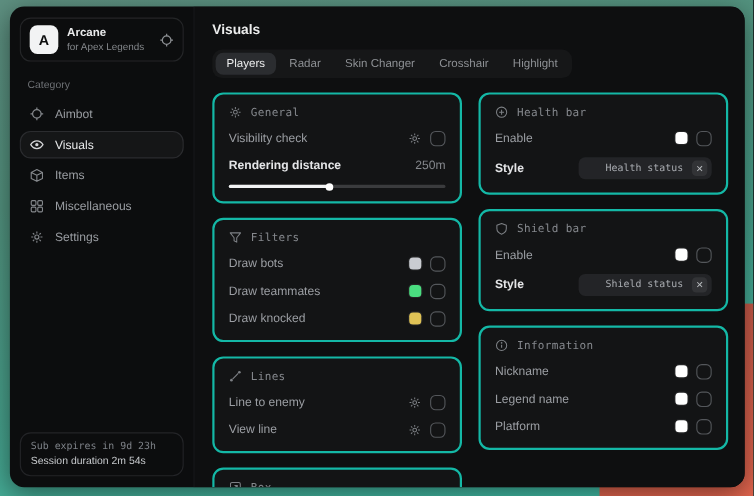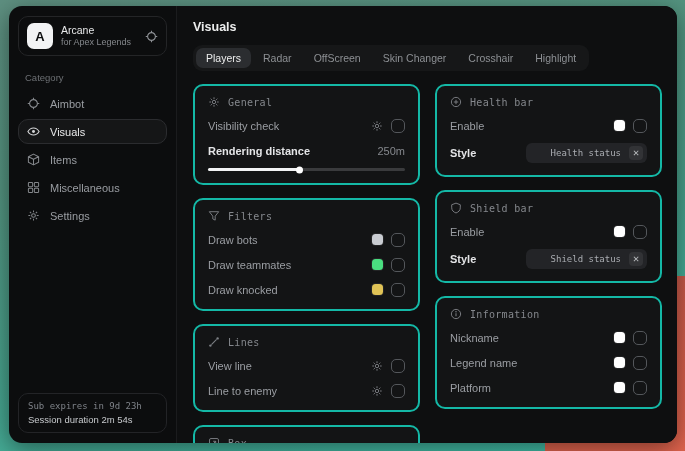--- a/index.html
+++ b/index.html
@@ -19,21 +19,21 @@
 
   
   .sidebar { width:168px; flex:0 0 168px; display:flex; flex-direction:column;
     padding:10px 9px; border-right:1px solid #1b1c1e; }
   .logo-card { display:flex; align-items:center; gap:8px; padding:6px 8px;
     border:1px solid #242527; border-radius:10px; }
   .logo-square { width:26px; height:26px; border-radius:7px; background:#f2f3f4;
     color:#0c0d0e; font-weight:bold; font-size:13px; display:flex; align-items:center;
     justify-content:center; }
   .logo-texts { display:flex; flex-direction:column; line-height:1.25; }
-  .logo-name { font-size:10.5px; font-weight:normal; color:#e9eaeb; }
+  .logo-name { font-size:10.5px; font-weight:bold; color:#e9eaeb; }
   .logo-sub { font-size:9px; color:#84878b; }
   .logo-card .icon { margin-left:auto; color:#8d9094; }
 
   .category-label { font-size:9.5px; color:#6d7074; margin:16px 7px 8px 7px; }
 
   .nav { display:flex; flex-direction:column; gap:3px; }
   .nav-item { display:flex; align-items:center; gap:10px; padding:5px 8px;
     font-size:11px; color:#9a9da2; border:1px solid transparent; border-radius:10px;
     cursor:default; }
   .nav-item .icon { color:#84878b; }
@@ -215,21 +215,20 @@
         <div class="footer-line2">Session duration 2m 54s</div>
       </div>
     </div>
 
     <div class="main">
       <div class="page-title">Visuals</div>
 
       <div class="tabbar">
         <div class="tab active">Players</div>
         <div class="tab">Radar</div>
-        <div class="tab">OffScreen</div>
         <div class="tab">Skin Changer</div>
         <div class="tab">Crosshair</div>
         <div class="tab">Highlight</div>
       </div>
 
       <div class="content">
 
         <div class="col">
 
           <div class="panel">
@@ -297,32 +296,32 @@
           <div class="panel">
             <div class="panel-header">
               <span class="icon">
                 <svg width="12" height="12" viewBox="0 0 14 14">
                     <use href="#i-line"></use>
                   </svg>
                 </span>
               <span>Lines</span>
             </div>
             <div class="row">
-              <span class="row-label">View line</span>
+              <span class="row-label">Line to enemy</span>
               <span class="controls">
                 <span class="icon">
                   <svg width="12" height="12" viewBox="0 0 14 14">
                       <use href="#i-gear"></use>
                     </svg>
                   </span>
                 <span class="checkbox"></span>
               </span>
             </div>
             <div class="row">
-              <span class="row-label">Line to enemy</span>
+              <span class="row-label">View line</span>
               <span class="controls">
                 <span class="icon">
                   <svg width="12" height="12" viewBox="0 0 14 14">
                       <use href="#i-gear"></use>
                     </svg>
                   </span>
                 <span class="checkbox"></span>
               </span>
             </div>
           </div>

